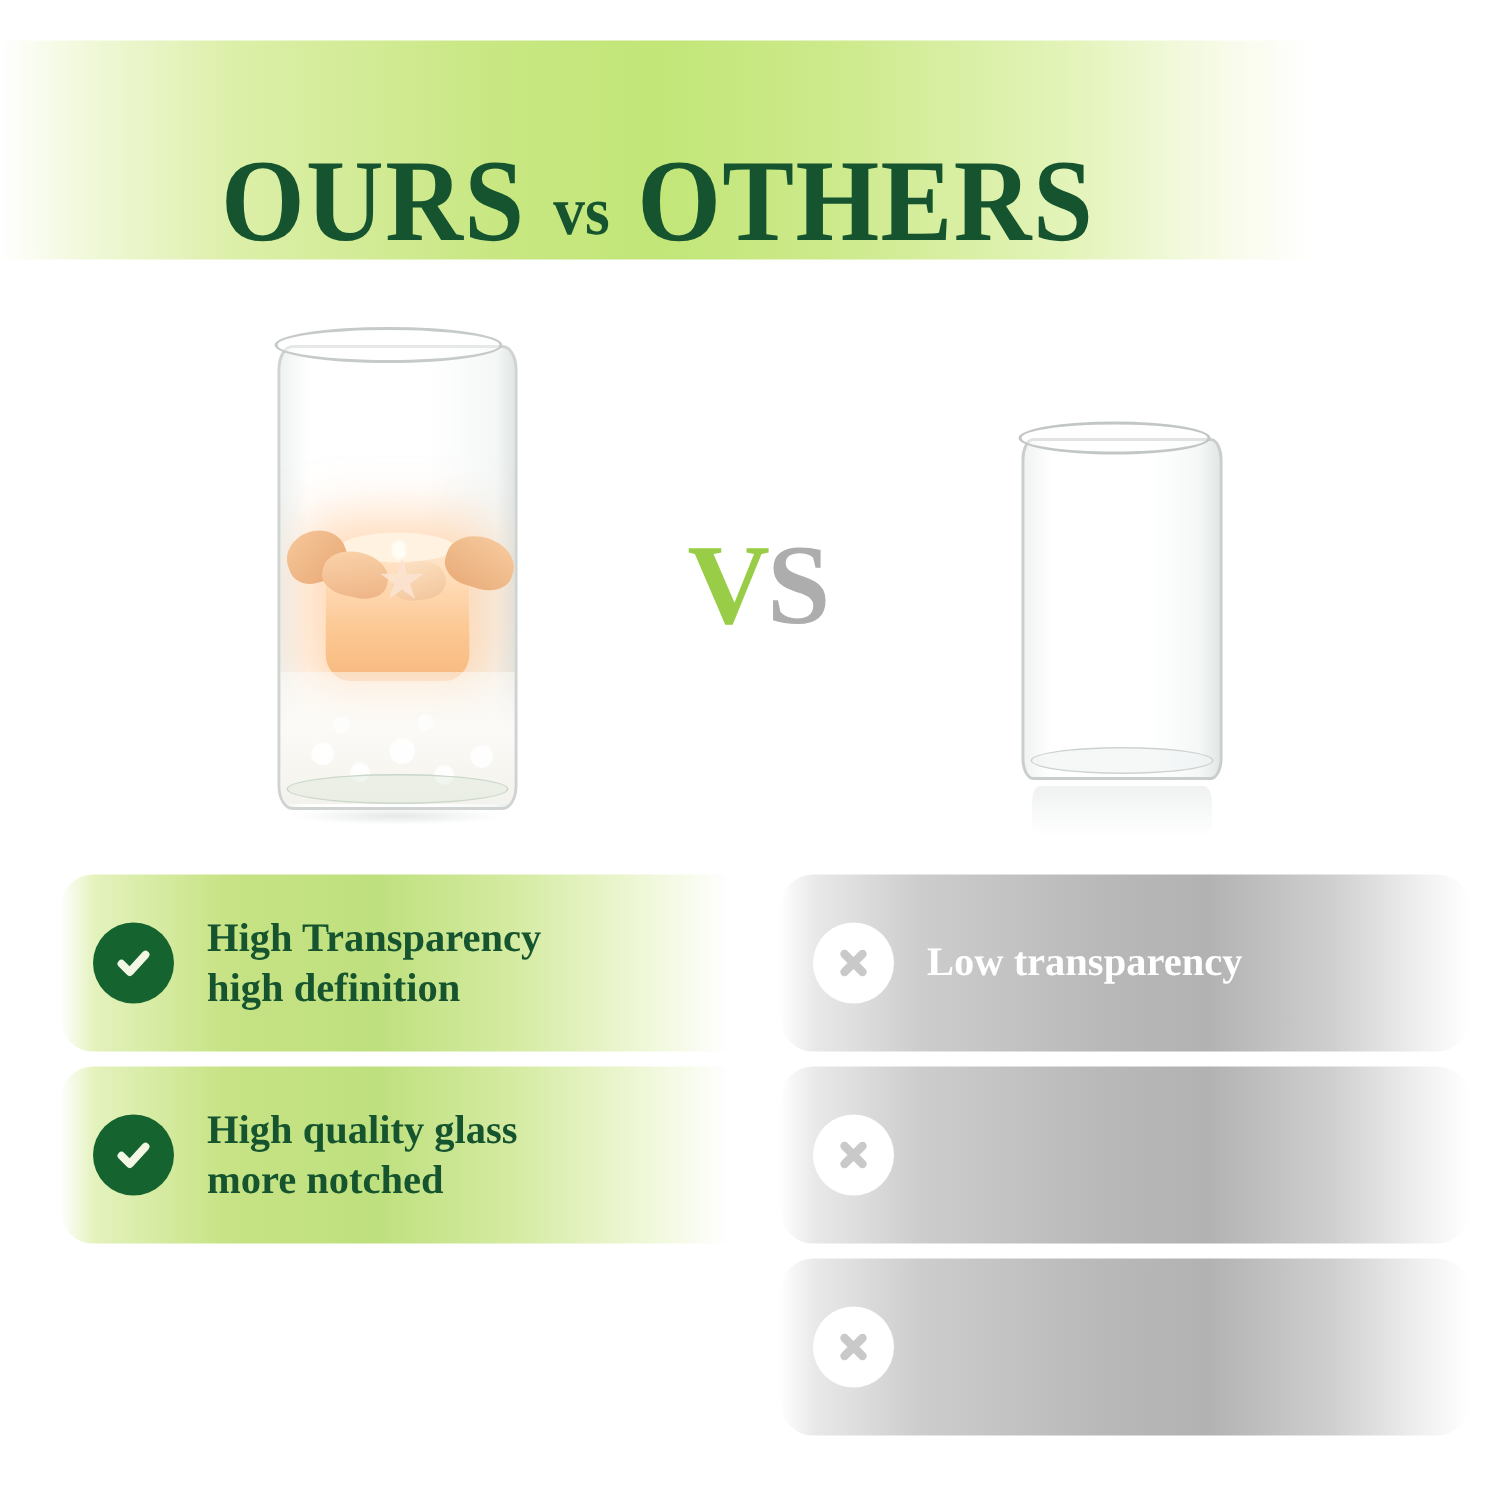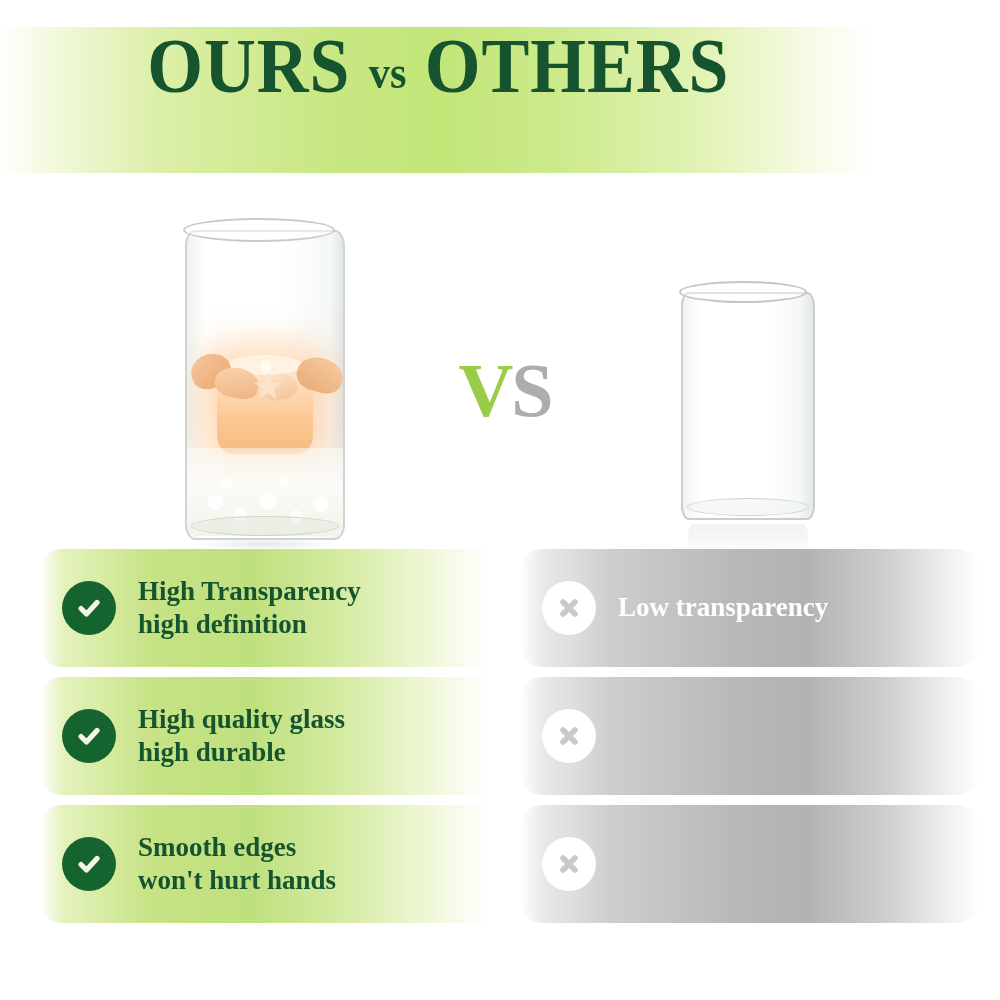--- a/index.html
+++ b/index.html
@@ -21,21 +21,21 @@
         #ffffff 0%,
         #f2f9dd 6%,
         #dcefa8 18%,
         #c8e782 38%,
         #c2e678 50%,
         #cdea8c 64%,
         #e4f4bb 82%,
         #f7fbe8 93%,
         #ffffff 100%);
     display:flex;
-    align-items:flex-start;
+    align-items:flex-end;
     justify-content:center;
   }
   .banner-title {
     color:#15542f;
     font-family:"Liberation Serif", serif;
     font-weight:bold;
     font-size:78px;
     letter-spacing:1px;
     line-height:1;
     white-space:nowrap;
@@ -214,21 +214,21 @@
     font-size:76px;
     line-height:1;
     letter-spacing:-2px;
   }
   .vs-center .v { color:#9ACD47; }
   .vs-center .s { color:#ADADAD; }
 
   
   .features {
     position:absolute;
-    left:0; top:549px;
+    left:0; top:583px;
     width:921px; height:380px;
   }
   .col { position:absolute; top:0; width:460px; }
   .col-left  { left:40px; }
   .col-right { left:520px; }
 
   .card {
     position:relative;
     height:118px;
     margin-bottom:10px;
@@ -343,32 +343,23 @@
 high definition</div>
     </div>
 
     <div class="card card-good">
       <div class="badge badge-check">
         <svg width="30" height="30" viewBox="0 0 30 30" aria-hidden="true">
           <path d="M7 15.5 L12.5 21 L23 9.5" fill="none" stroke="#f2f8e4" stroke-width="5.2" stroke-linecap="round" stroke-linejoin="round"></path>
         </svg>
       </div>
       <div class="card-text text-good">High quality glass
-high durable</div>
-    </div>
-
-    <div class="card card-good">
-      <div class="badge badge-check">
-        <svg width="30" height="30" viewBox="0 0 30 30" aria-hidden="true">
-          <path d="M7 15.5 L12.5 21 L23 9.5" fill="none" stroke="#f2f8e4" stroke-width="5.2" stroke-linecap="round" stroke-linejoin="round"></path>
-        </svg>
-      </div>
-      <div class="card-text text-good">Smooth edges
-won't hurt hands</div>
-    </div>
+more notched</div>
+    </div>
+
 
   </div>
 
   <div class="col col-right">
 
     <div class="card card-bad">
       <div class="badge badge-x">
         <svg width="30" height="30" viewBox="0 0 30 30" aria-hidden="true">
           <path d="M9 9 L21 21 M21 9 L9 21" fill="none" stroke="#c9c9c9" stroke-width="5.6" stroke-linecap="round"></path>
         </svg>

